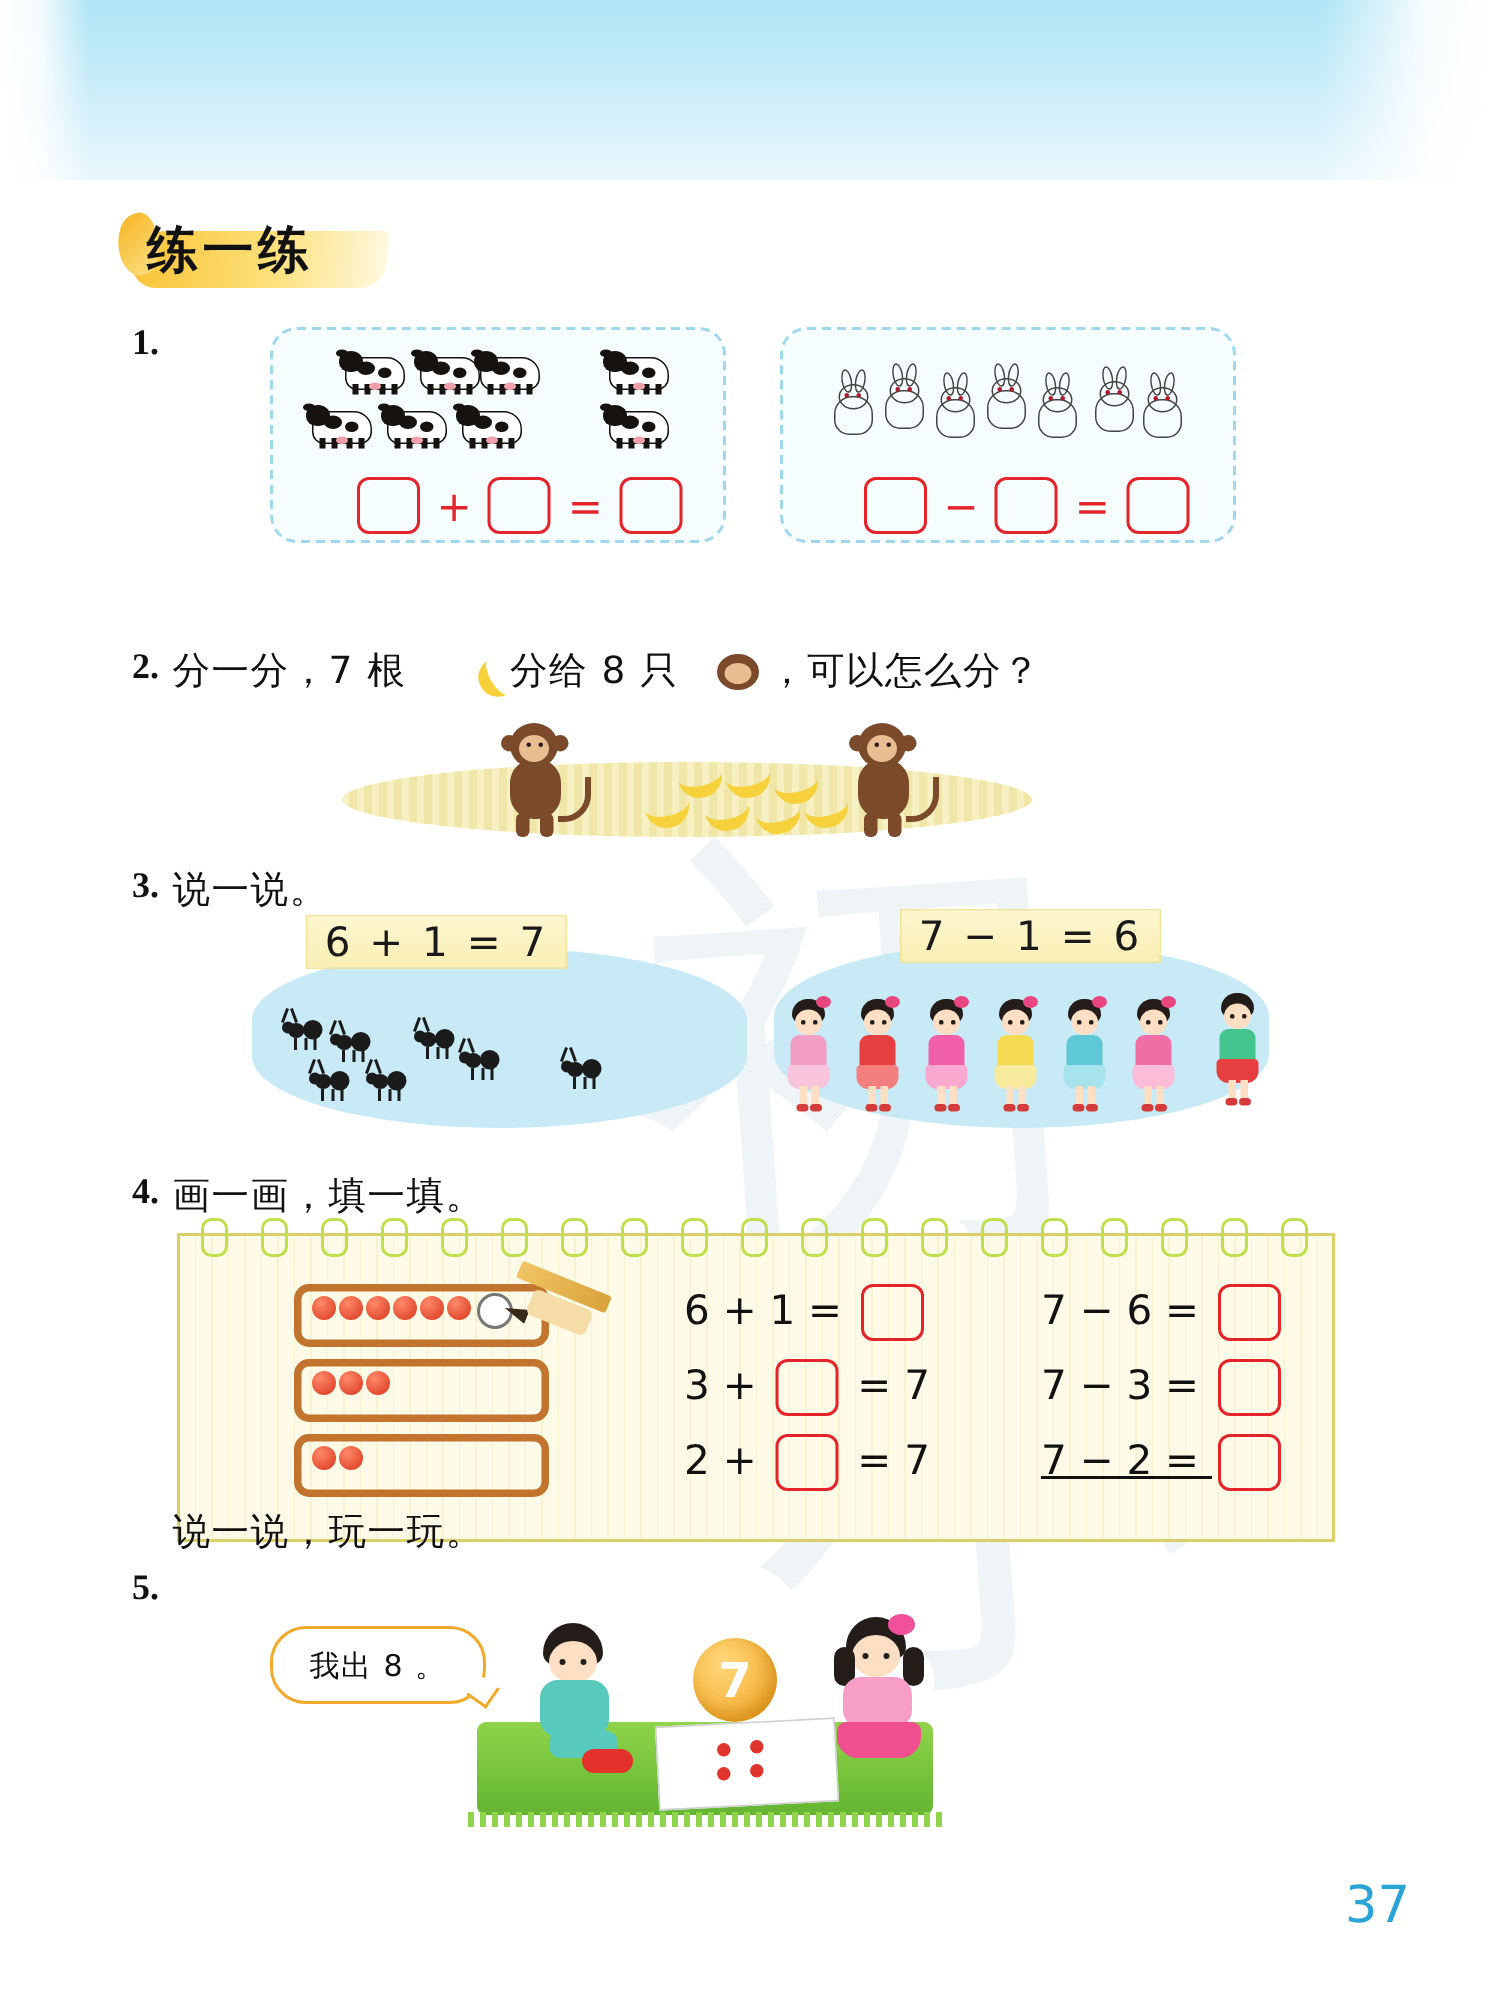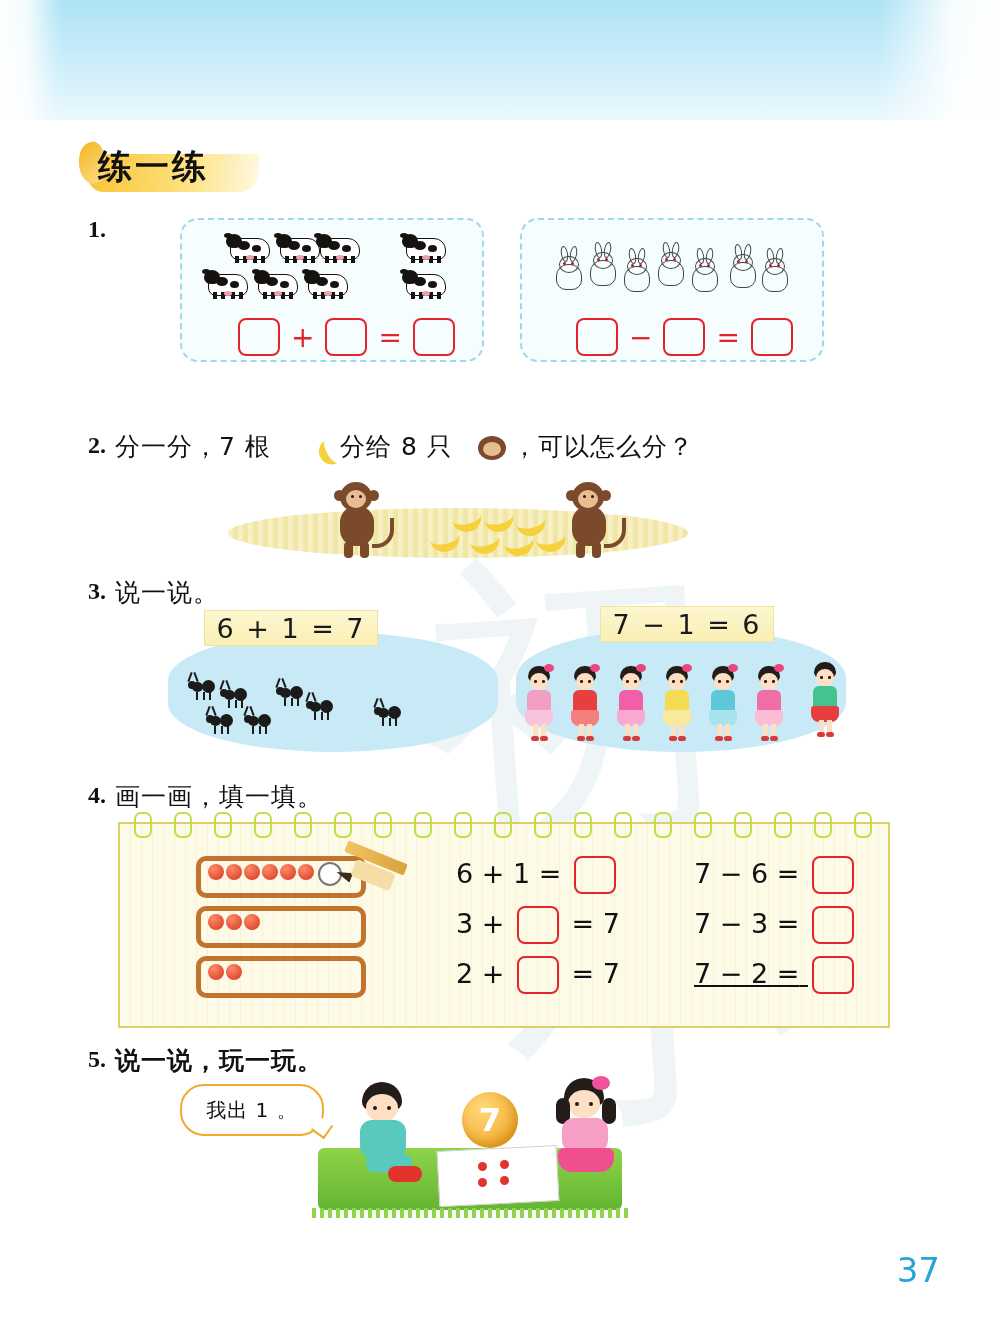--- a/index.html
+++ b/index.html
@@ -799,23 +799,23 @@
   <div class="calc" style="left:694px; top:906px;">
     <span>7 − 3 =</span>
     <span class="redbox"></span>
   </div>
   <div class="calc" style="left:694px; top:956px;text-decoration:underline;">
     <span>7 − 2 =</span>
     <span class="redbox"></span>
   </div>
 
   <div class="qnum" style="left:88px; top:1046px;">5.</div>
-  <div class="qtext" style="left:115px; top:1044px;font-weight:bold;">说一说，玩一玩。</div>
-
-  <div class="bubble left" style="left:180px; top:1084px; width:140px; height:48px;">我出 1 。</div>
+  <div class="qtext" style="left:115px; top:1004px;">说一说，玩一玩。</div>
+
+  <div class="bubble left" style="left:180px; top:1084px; width:140px; height:48px;">我出 8 。</div>
 
   <div class="ball7" style="left:462px; top:1092px;">7</div>
 
   <div class="mat" style="left:318px; top:1148px; width:304px; height:62px;"></div>
   <div class="mat-fringe" style="left:312px; top:1208px; width:316px; height:10px;"></div>
 
   <div class="card-white" style="left:438px; top:1148px; width:118px; height:54px;"></div>
   <div class="dot-red" style="left:478px; top:1162px;"></div>
   <div class="dot-red" style="left:500px; top:1160px;"></div>
   <div class="dot-red" style="left:478px; top:1178px;"></div>

